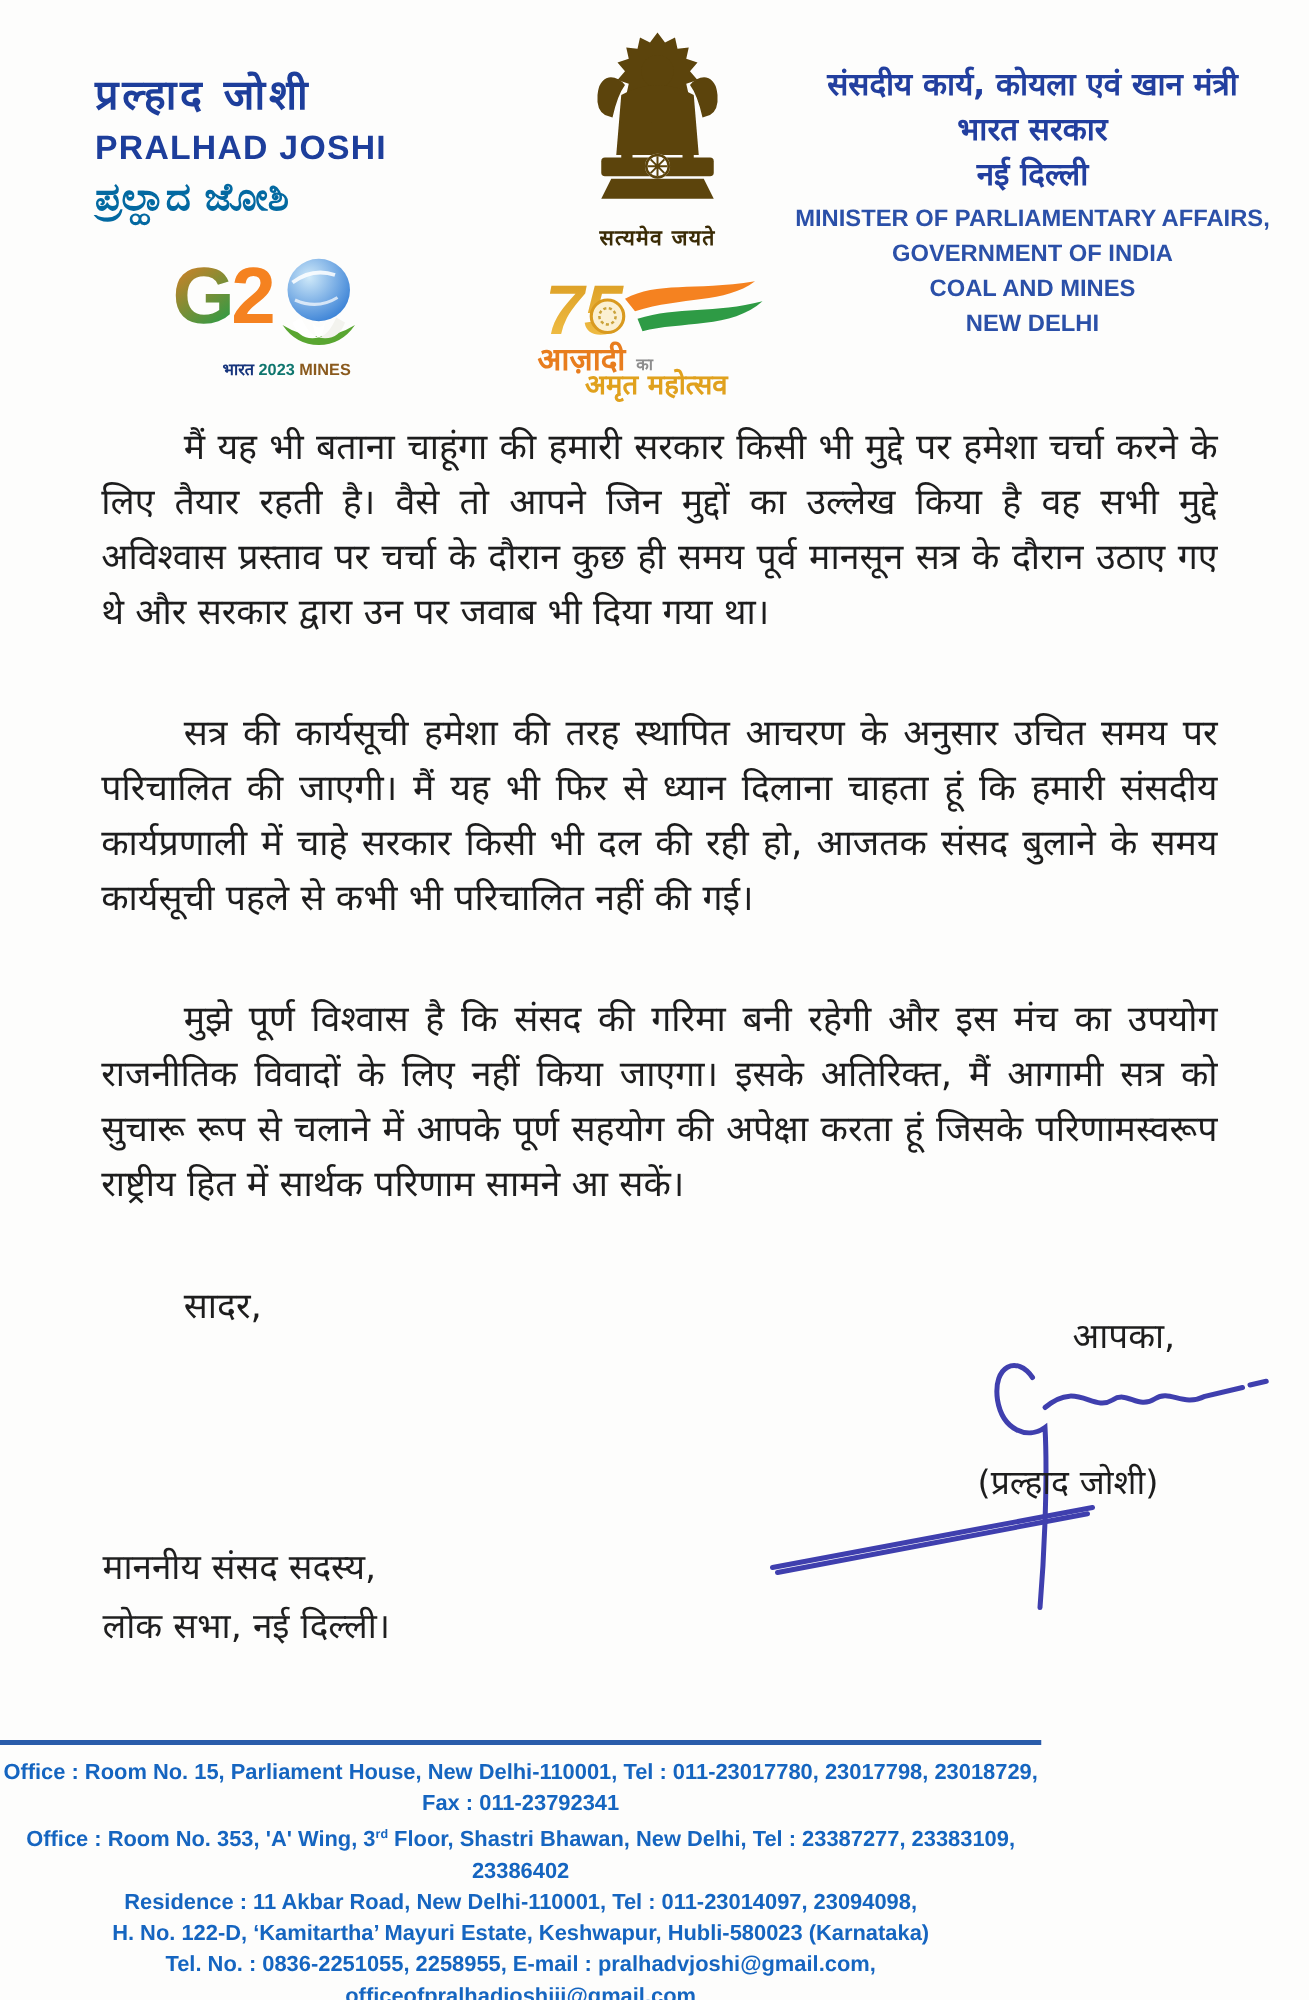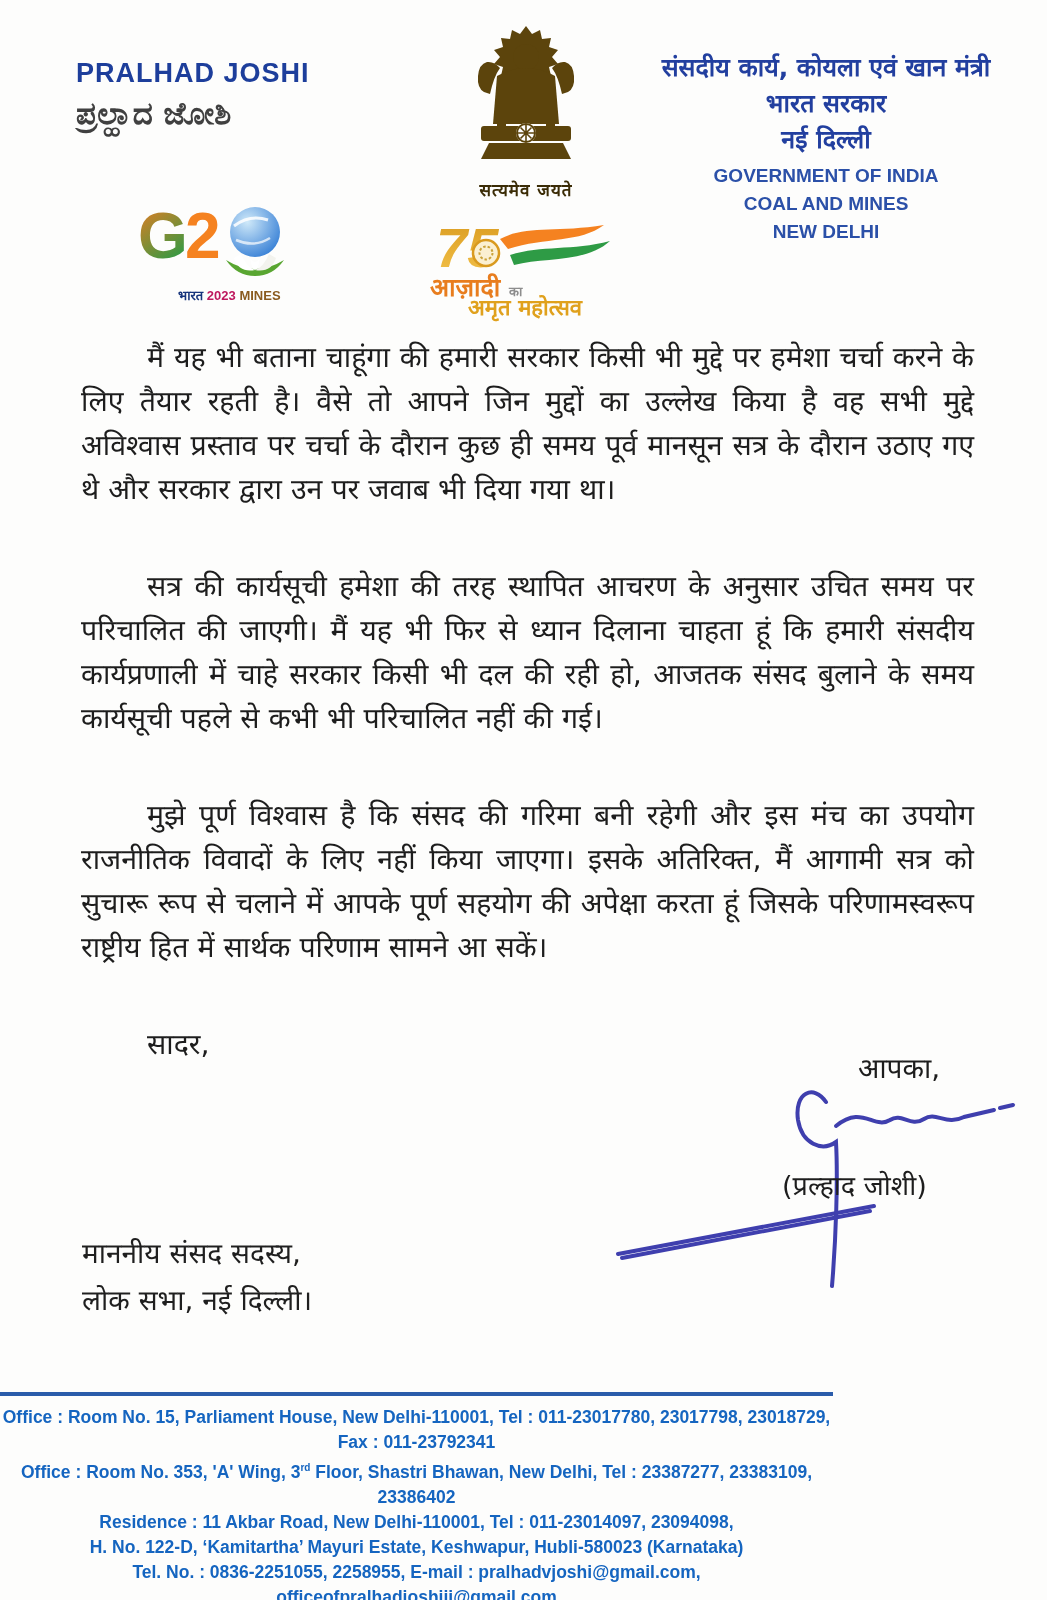--- a/index.html
+++ b/index.html
@@ -15,26 +15,26 @@
   }
 
   
   .sender-block {
     position: absolute; left: 76px; top: 52px; width: 330px;
     color: #1d3e9b;
   }
   .sender-name-hi { font-size: 33px; font-weight: 600; letter-spacing: 3px; color: #1d3e9b; }
   .sender-name-en { font-size: 27px; font-weight: 800; letter-spacing: 1px; margin-top: 6px;
                     font-family: "Liberation Sans", "DejaVu Sans", sans-serif; color: #1d3e9b; }
-  .sender-name-kn { font-size: 31px; font-weight: 600; margin-top: 6px; color: #404040; }
+  .sender-name-kn { font-size: 31px; font-weight: 600; margin-top: 6px; color: #0369a1; }
   .g20-logo { position: absolute; left: 62px; top: 146px; width: 170px; }
   .g20-tagline { font-size: 13px; font-weight: 700; margin-top: -2px; margin-left: 40px; white-space: nowrap;
                  font-family: "Liberation Sans", "DejaVu Sans", sans-serif; }
   .g20-tagline .t-bharat { color: #16347c; }
-  .g20-tagline .t-year { color: #be185d; margin-top: 24px; }
+  .g20-tagline .t-year { color: #0f766e; margin-top: 24px; }
   .g20-tagline .t-india { color: #8a5a1e; }
 
   .emblem-block { position: absolute; left: 428px; top: 24px; width: 196px; text-align: center; }
   .emblem-svg { display: block; margin: 0 auto; }
   .emblem-motto { font-size: 17px; font-weight: 600; color: #3b2c06; margin-top: 4px; letter-spacing: 1px; }
   .azadi { position: relative; margin-top: 16px; height: 110px; text-align: left; }
   .azadi-75-wave { position: absolute; left: 6px; top: 0; }
   .azadi-line1 { position: absolute; left: 2px; top: 52px; font-size: 25px; font-weight: 700; color: #e87d1e; white-space: nowrap; }
   .azadi-line1 .ka { font-size: 13px; font-weight: 600; color: #8d8d8d; }
   .azadi-line2 { position: absolute; left: 40px; top: 74px; font-size: 22px; font-weight: 700; color: #e0a11d; white-space: nowrap; }
@@ -68,20 +68,21 @@
     font-size: 17.5px; font-weight: 700; color: #1565c0; line-height: 25px;
   }
   .footer sup { font-size: 10px; }
 </style>
 </head>
 <body>
 
 <div class="page">
 
   <div class="sender-block">
+    <div class="sender-name-hi">प्रल्हाद जोशी</div>
     <div class="sender-name-en">PRALHAD JOSHI</div>
     <div class="sender-name-kn">ಪ್ರಲ್ಹಾದ ಜೋಶಿ</div>
 
     <div class="g20-logo">
       <svg width="170" height="86" viewBox="0 0 170 86">
         <defs>
           <linearGradient id="gGrad" x1="0" y1="0" x2="0.5" y2="1">
             <stop offset="0" stop-color="#f47a20"></stop>
             <stop offset="1" stop-color="#2e9b45"></stop>
           </linearGradient>
@@ -153,20 +154,21 @@
       </div>
       <div class="azadi-line2">अमृत महोत्सव</div>
     </div>
   </div>
 
   <div class="office-block">
     <div class="office-hi">संसदीय कार्य, कोयला एवं खान मंत्री</div>
     <div class="office-hi">भारत सरकार</div>
     <div class="office-hi">नई दिल्ली</div>
     <div class="office-en">
+      <div>MINISTER OF PARLIAMENTARY AFFAIRS,</div>
       <div>GOVERNMENT OF INDIA</div>
       <div>COAL AND MINES</div>
       <div>NEW DELHI</div>
     </div>
   </div>
 
   <div class="letter-body">
     <p>मैं यह भी बताना चाहूंगा की हमारी सरकार किसी भी मुद्दे पर हमेशा चर्चा करने के लिए तैयार रहती है।  वैसे तो आपने जिन मुद्दों का उल्लेख किया है वह सभी मुद्दे अविश्वास प्रस्ताव पर चर्चा के दौरान कुछ ही समय पूर्व मानसून सत्र के दौरान उठाए गए थे और सरकार द्वारा उन पर जवाब भी दिया गया था।</p>
     <p>सत्र की कार्यसूची हमेशा की तरह स्थापित आचरण के अनुसार उचित समय पर परिचालित की जाएगी। मैं यह भी फिर से ध्यान दिलाना चाहता हूं कि हमारी संसदीय कार्यप्रणाली में चाहे सरकार किसी भी दल की रही हो, आजतक संसद बुलाने के समय कार्यसूची पहले से कभी भी परिचालित नहीं की गई।</p>
     <p>मुझे पूर्ण विश्वास है कि संसद की गरिमा बनी रहेगी और इस मंच का उपयोग राजनीतिक विवादों के लिए नहीं किया जाएगा।  इसके अतिरिक्त, मैं आगामी सत्र को सुचारू रूप से चलाने में आपके पूर्ण सहयोग की अपेक्षा करता हूं जिसके परिणामस्वरूप राष्ट्रीय हित में सार्थक परिणाम सामने आ सकें।</p>

